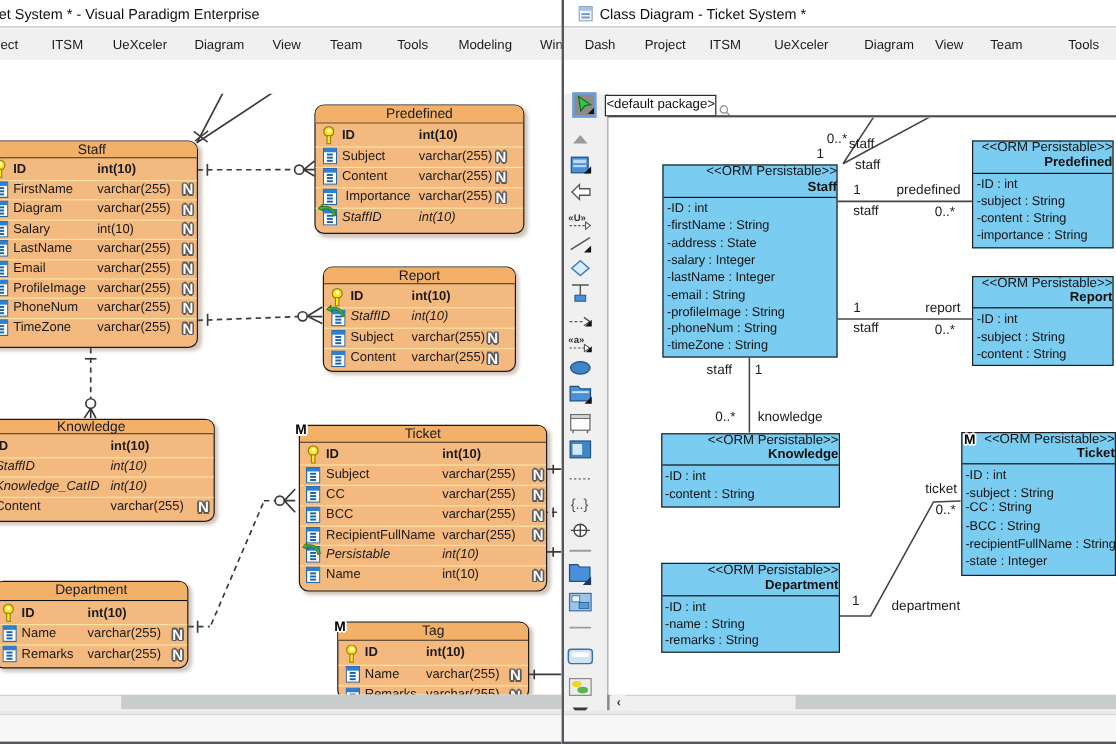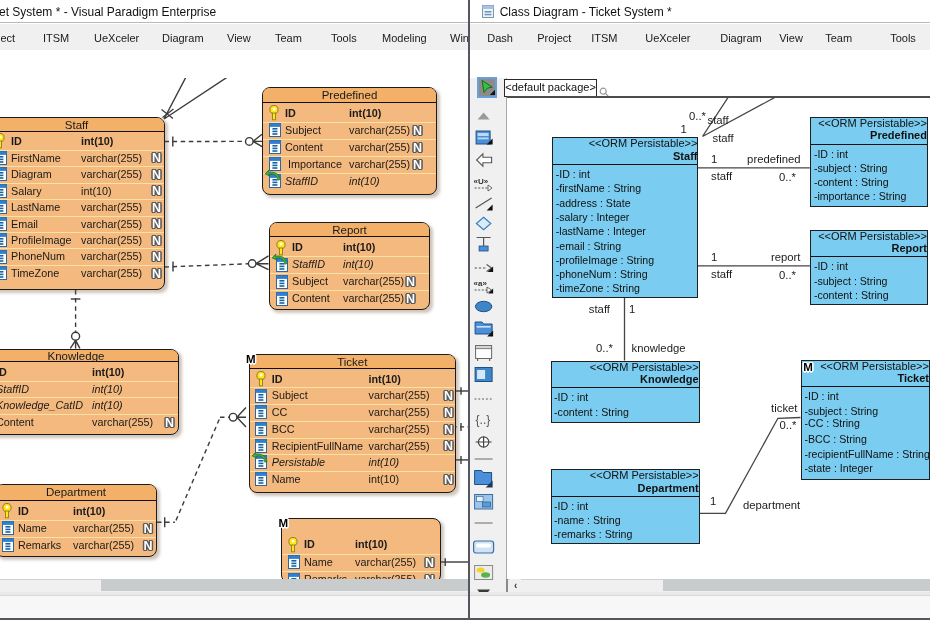--- a/index.html
+++ b/index.html
@@ -466,20 +466,21 @@
               <rect x="3.4" y="5" width="5" height="1.6" fill="#1565a5"></rect>
               <rect x="3.4" y="7.6" width="5" height="1.6" fill="#1565a5"></rect>
               <rect x="3.4" y="10.2" width="5" height="1.6" fill="#1565a5"></rect>
             </svg>
 <span class="abs" style="left:22px">Remarks</span>
 <span class="abs" style="left:77.0px">varchar(255)</span>
 <span class="nbad" style="left:147.5px;top:1.1px">N</span>
 </div>
 </div>
 <div class="etable" style="left:281px;top:440px;width:160px;height:65px">
+<div class="ehead" style="height:15.3px;line-height:15.3px">Tag</div>
 <div class="erow" style="top:17.0px;height:17.5px;line-height:17.5px;font-weight:bold;font-style:normal">
 <svg class="abs" style="left:6.0px;top:0.8px" width="10" height="16" viewBox="0 0 10 16">
               <circle cx="5" cy="4.6" r="4.1" fill="#ffe41f" stroke="#8f7e10" stroke-width="1"></circle>
               <rect x="3.55" y="8" width="2.9" height="6.8" fill="#ffe41f" stroke="#8f7e10" stroke-width="0.9"></rect>
               <circle cx="5.2" cy="4" r="1.5" fill="#fffef5"></circle>
             </svg>
 <span class="abs" style="left:22px">ID</span>
 <span class="abs" style="left:73.0px">int(10)</span>
 </div>
 <div class="esep" style="top:34.5px"></div>

